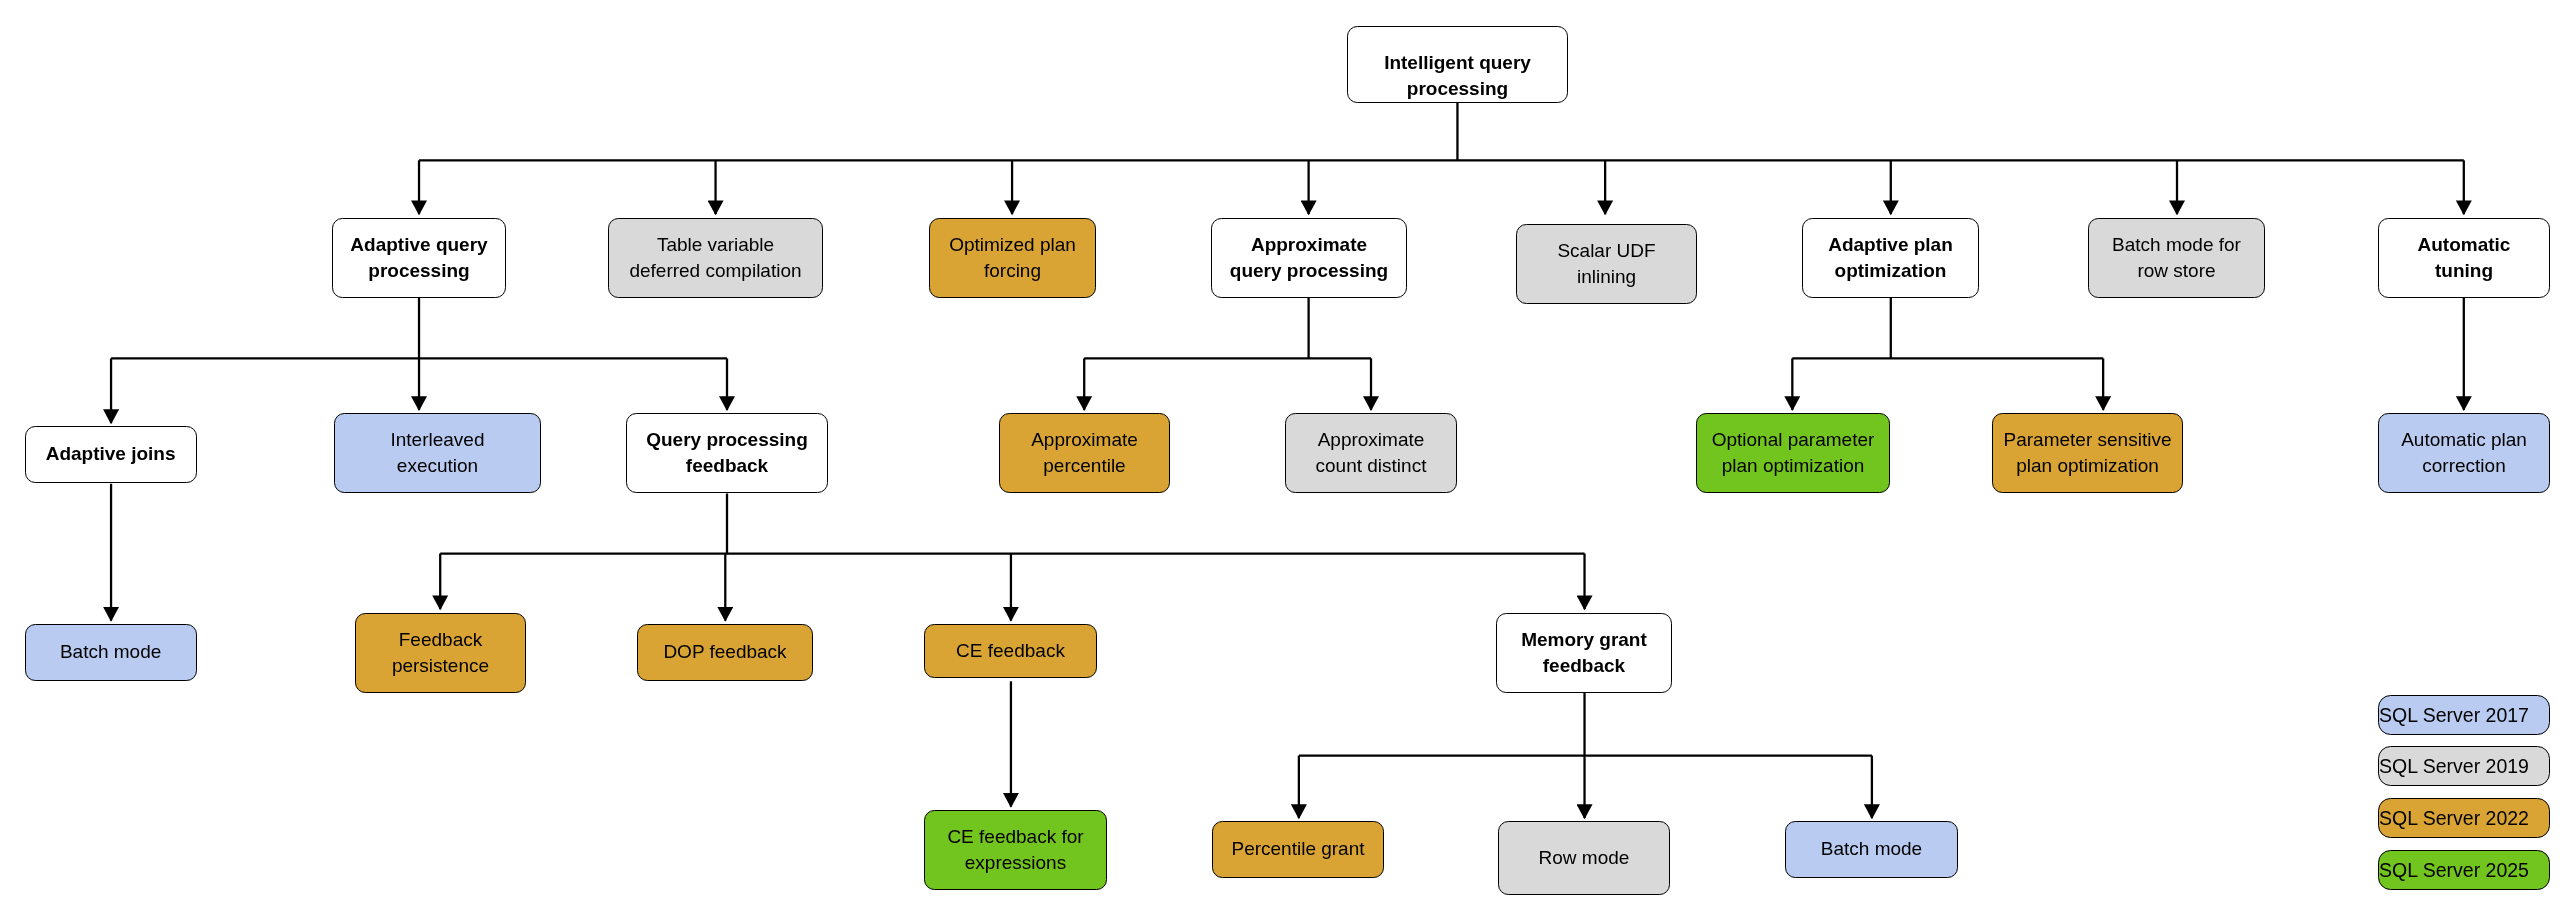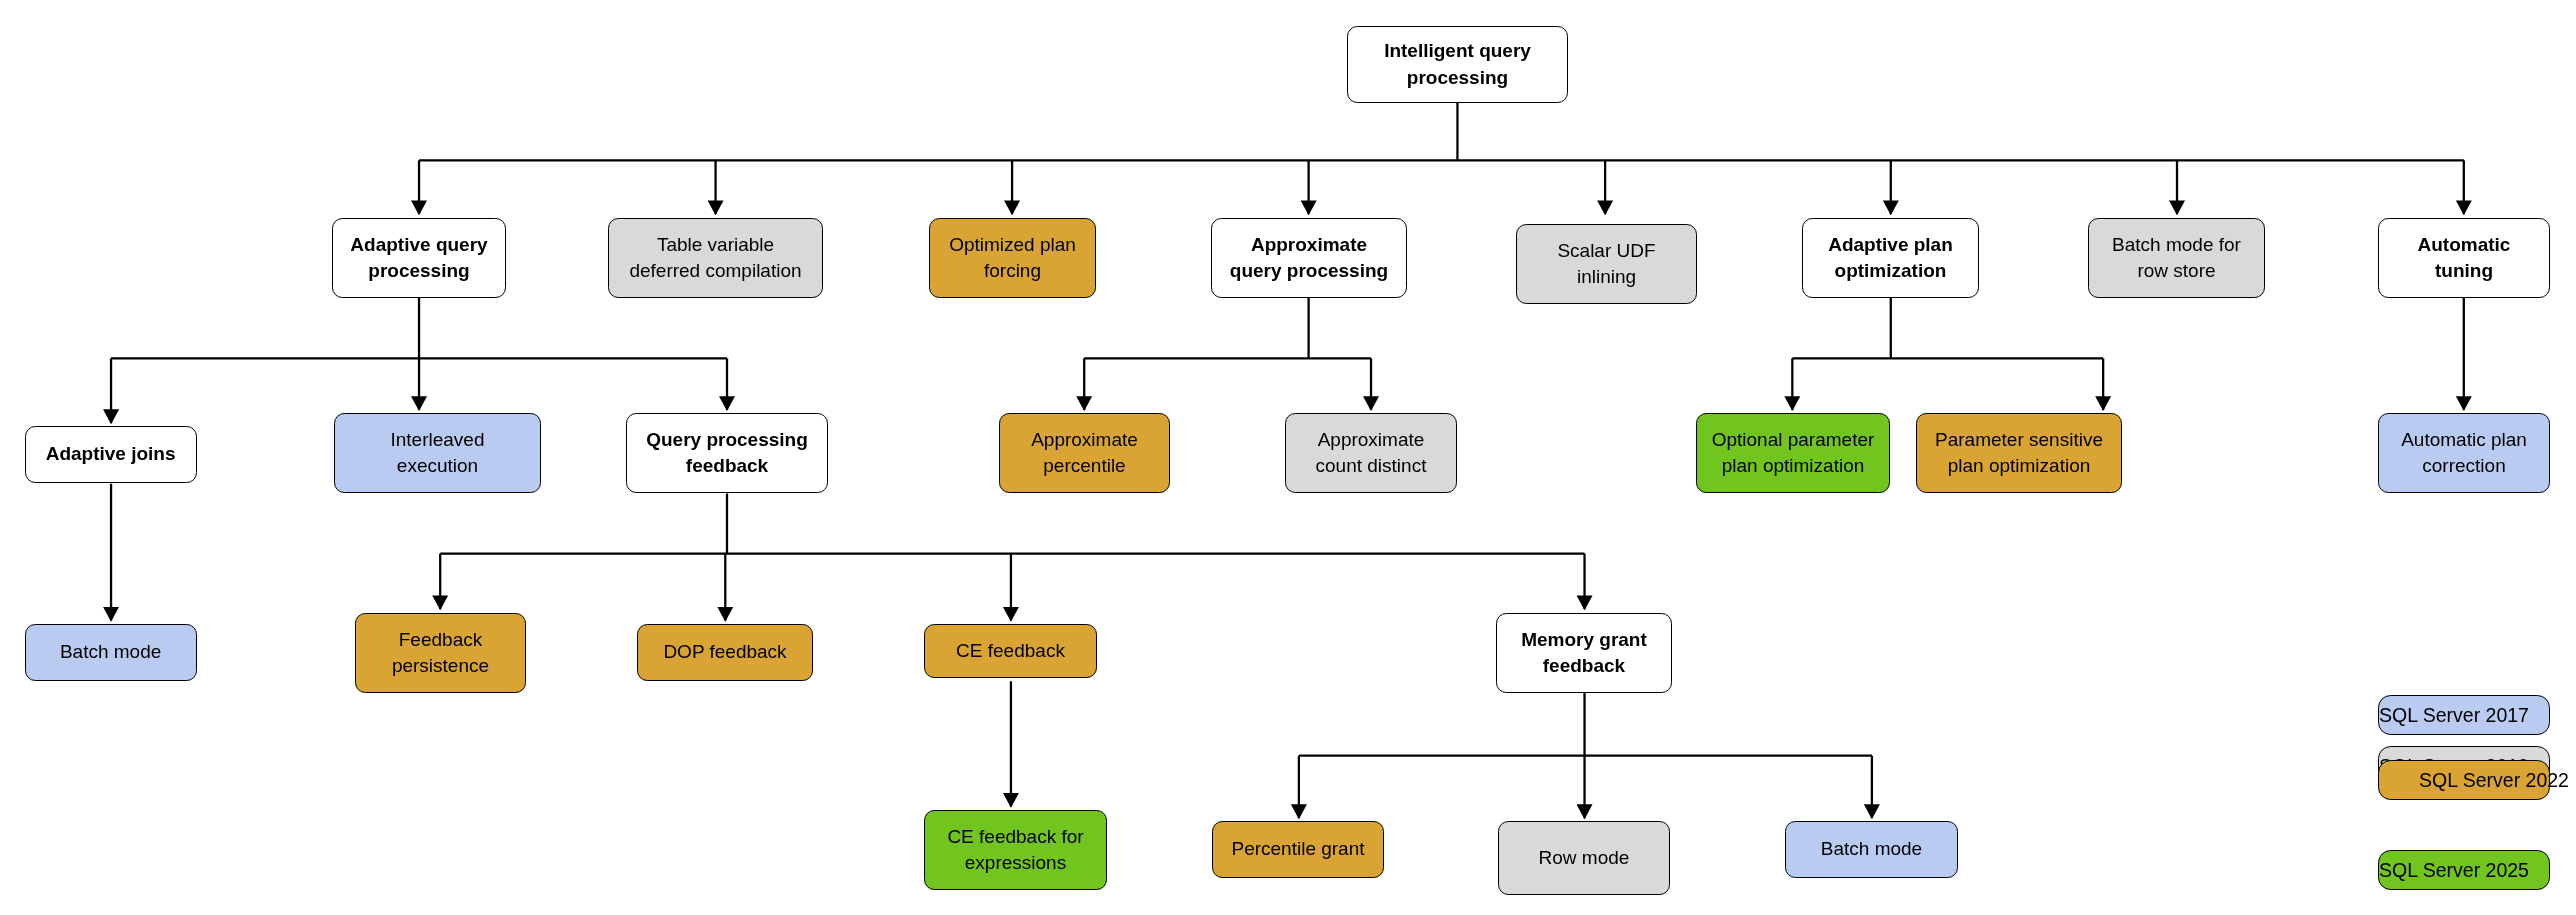--- a/index.html
+++ b/index.html
@@ -73,21 +73,21 @@
     <path class="edge" marker-end="url(#arrowhead)" d="M2768 967 V1064"></path>
 
     <path class="edge" marker-end="url(#arrowhead)" d="M1766 1190 V1409"></path>
 
     <path class="edge" d="M2768 1210 V1320 M2269 1320 H3270"></path>
     <path class="edge" marker-end="url(#arrowhead)" d="M2269 1320 V1429"></path>
     <path class="edge" marker-end="url(#arrowhead)" d="M2768 1320 V1429"></path>
     <path class="edge" marker-end="url(#arrowhead)" d="M3270 1320 V1429"></path>
   </svg>
 
-  <div class="node bold" style="left:1347px;top:26px;width:221px;height:77px;"><span>Intelligent query
+  <div class="node bold" style="left:1347px;top:26px;width:221px;height:77px;align-items:flex-end;"><span>Intelligent query
 processing</span></div>
 
   <div class="node bold" style="left:332px;top:218px;width:174px;height:80px;"><span>Adaptive query
 processing</span></div>
   <div class="node c-gray" style="left:608px;top:218px;width:215px;height:80px;justify-content:center;"><span>Table variable
 deferred compilation</span></div>
   <div class="node c-gold" style="left:929px;top:218px;width:167px;height:80px;"><span>Optimized plan
 forcing</span></div>
   <div class="node bold" style="left:1211px;top:218px;width:196px;height:80px;"><span>Approximate
 query processing</span></div>
@@ -104,21 +104,21 @@
   <div class="node c-blue" style="left:334px;top:413px;width:207px;height:80px;"><span>Interleaved
 execution</span></div>
   <div class="node bold" style="left:626px;top:413px;width:202px;height:80px;"><span>Query processing
 feedback</span></div>
   <div class="node c-gold" style="left:999px;top:413px;width:171px;height:80px;"><span>Approximate
 percentile</span></div>
   <div class="node c-gray" style="left:1285px;top:413px;width:172px;height:80px;"><span>Approximate
 count distinct</span></div>
   <div class="node c-green" style="left:1696px;top:413px;width:194px;height:80px;"><span>Optional parameter
 plan optimization</span></div>
-  <div class="node c-gold" style="left:1916px;top:413px;width:206px;height:80px;"><span>Parameter sensitive
+  <div class="node c-gold" style="left:1992px;top:413px;width:191px;height:80px;"><span>Parameter sensitive
 plan optimization</span></div>
   <div class="node c-blue" style="left:2378px;top:413px;width:172px;height:80px;"><span>Automatic plan
 correction</span></div>
 
   <div class="node c-blue" style="left:24.6px;top:624px;width:172px;height:57px;"><span>Batch mode</span></div>
   <div class="node c-gold" style="left:355px;top:613px;width:171px;height:80px;"><span>Feedback
 persistence</span></div>
   <div class="node c-gold" style="left:637px;top:624px;width:176px;height:57px;"><span>DOP feedback</span></div>
   <div class="node c-gold" style="left:924px;top:624px;width:173px;height:54px;"><span>CE feedback</span></div>
   <div class="node bold" style="left:1496px;top:613px;width:176px;height:80px;"><span>Memory grant
@@ -129,21 +129,21 @@
   <div class="node c-gold" style="left:1212px;top:821px;width:172px;height:57px;"><span>Percentile grant</span></div>
   <div class="node c-gray" style="left:1498px;top:821px;width:172px;height:74px;"><span>Row mode</span></div>
   <div class="node c-blue" style="left:1785px;top:821px;width:173px;height:57px;"><span>Batch mode</span></div>
 
   <div class="legend-item c-blue" style="left:2378px;top:695px;">
       <span>SQL Server 2017</span>
     </div>
   <div class="legend-item c-gray" style="left:2378px;top:746px;">
       <span>SQL Server 2019</span>
     </div>
-  <div class="legend-item c-gold" style="left:2378px;top:760px;padding-left:40px;">
+  <div class="legend-item c-gold" style="left:2378px;top:798px;">
       <span>SQL Server 2022</span>
     </div>
   <div class="legend-item c-green" style="left:2378px;top:850px;">
       <span>SQL Server 2025</span>
     </div>
 
 </div>
 
 
 </body></html>

